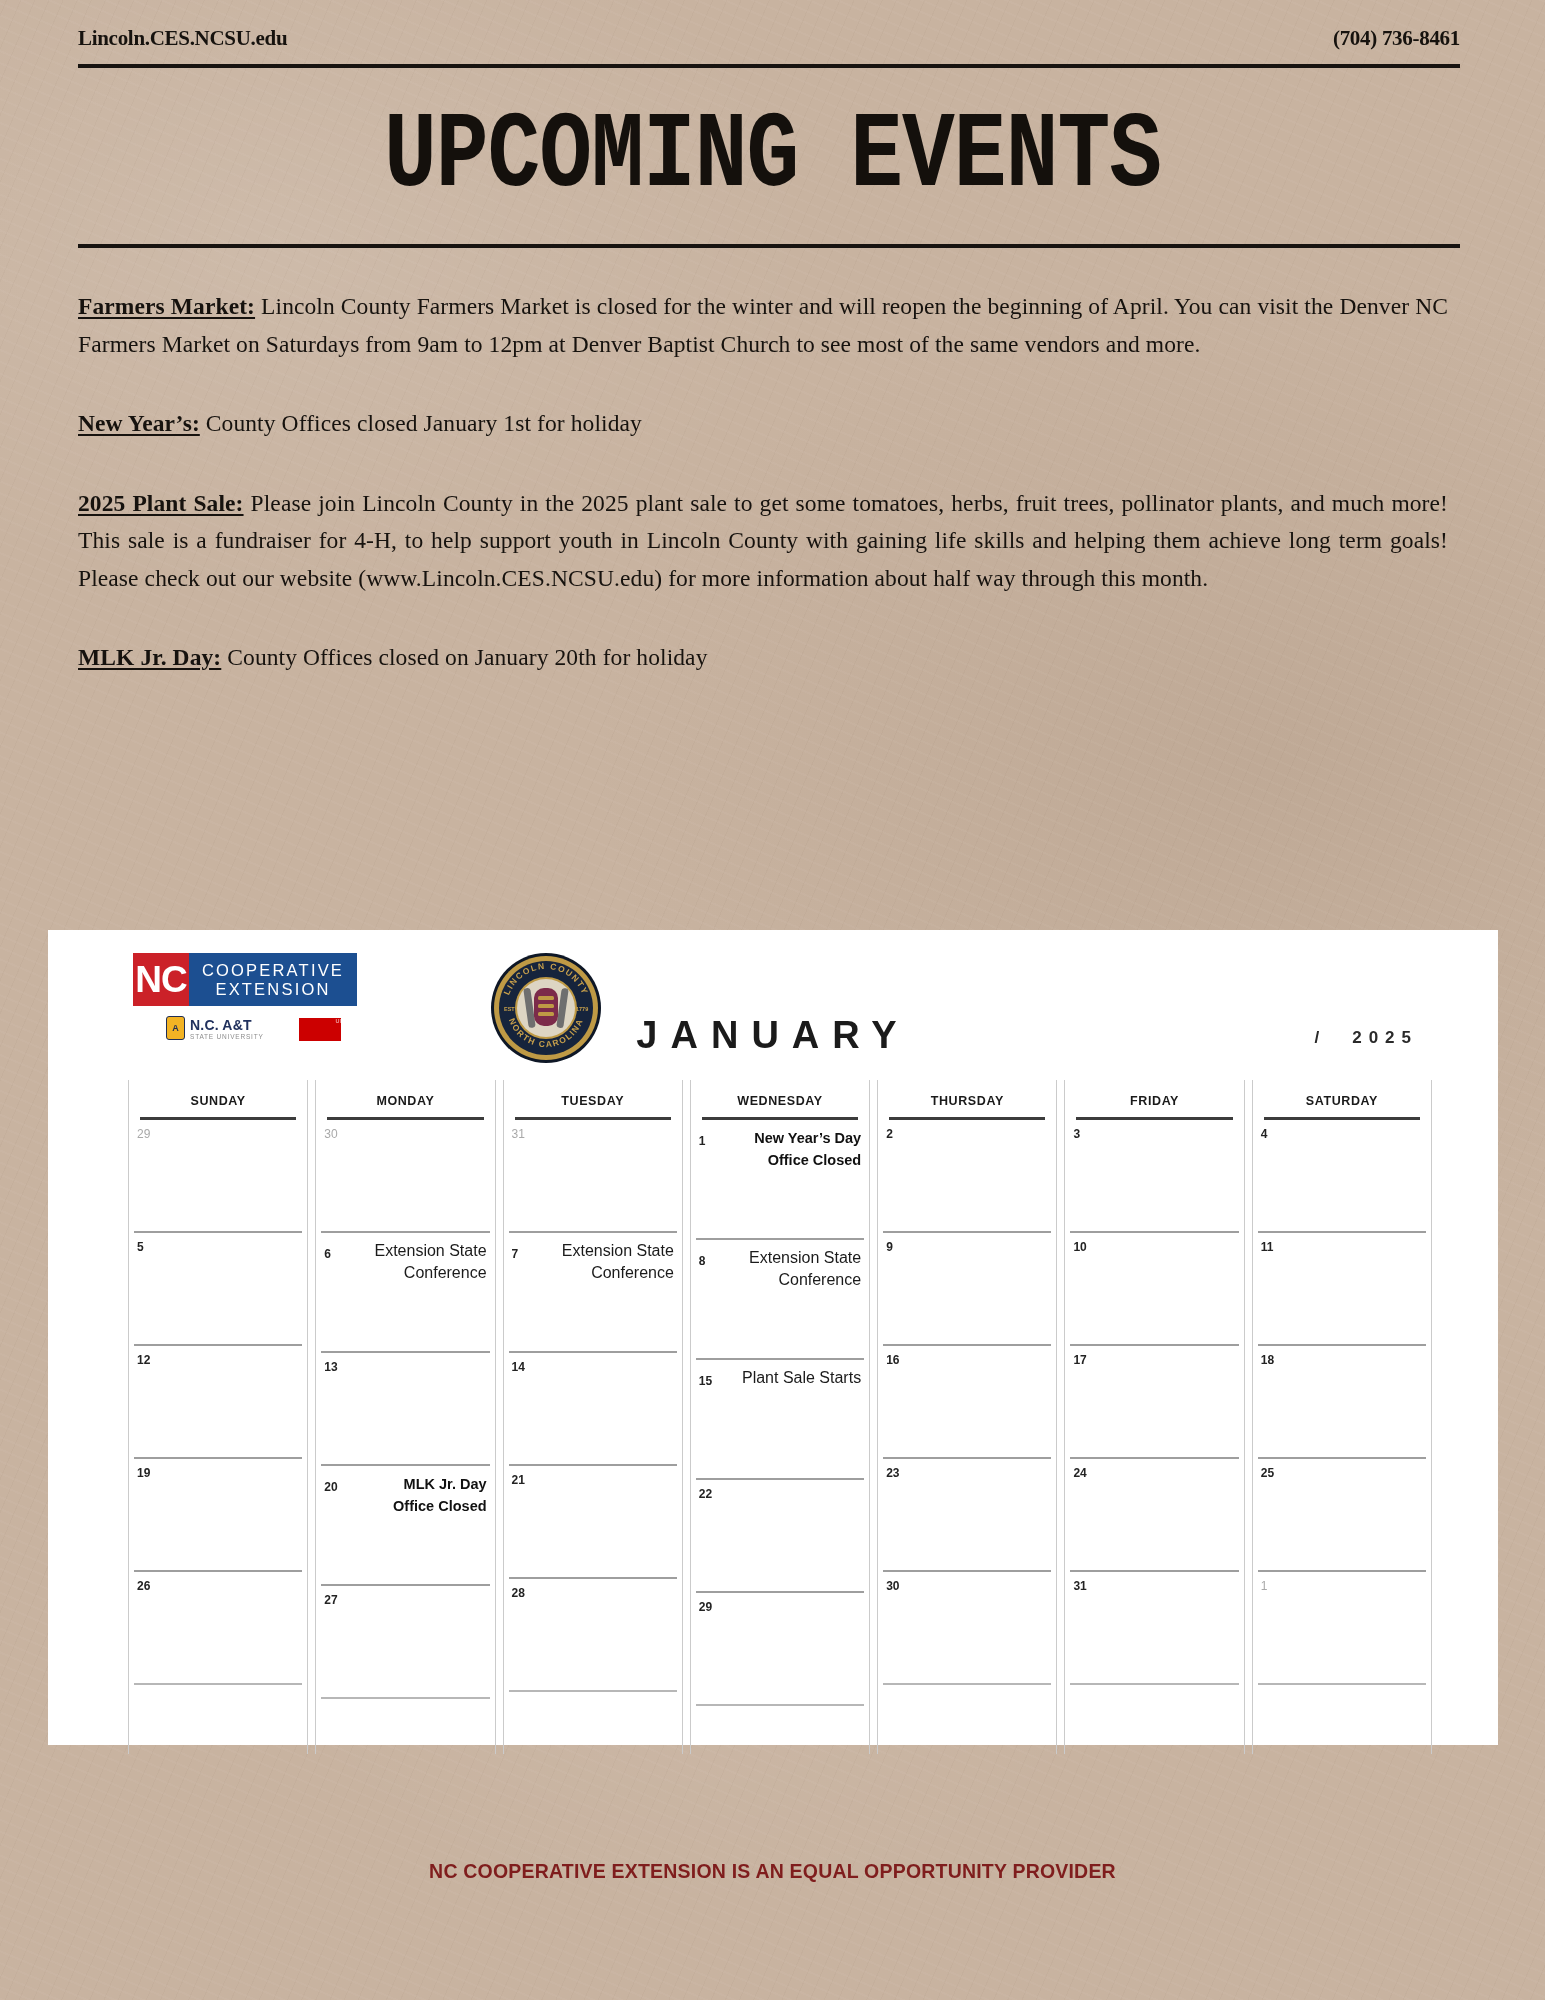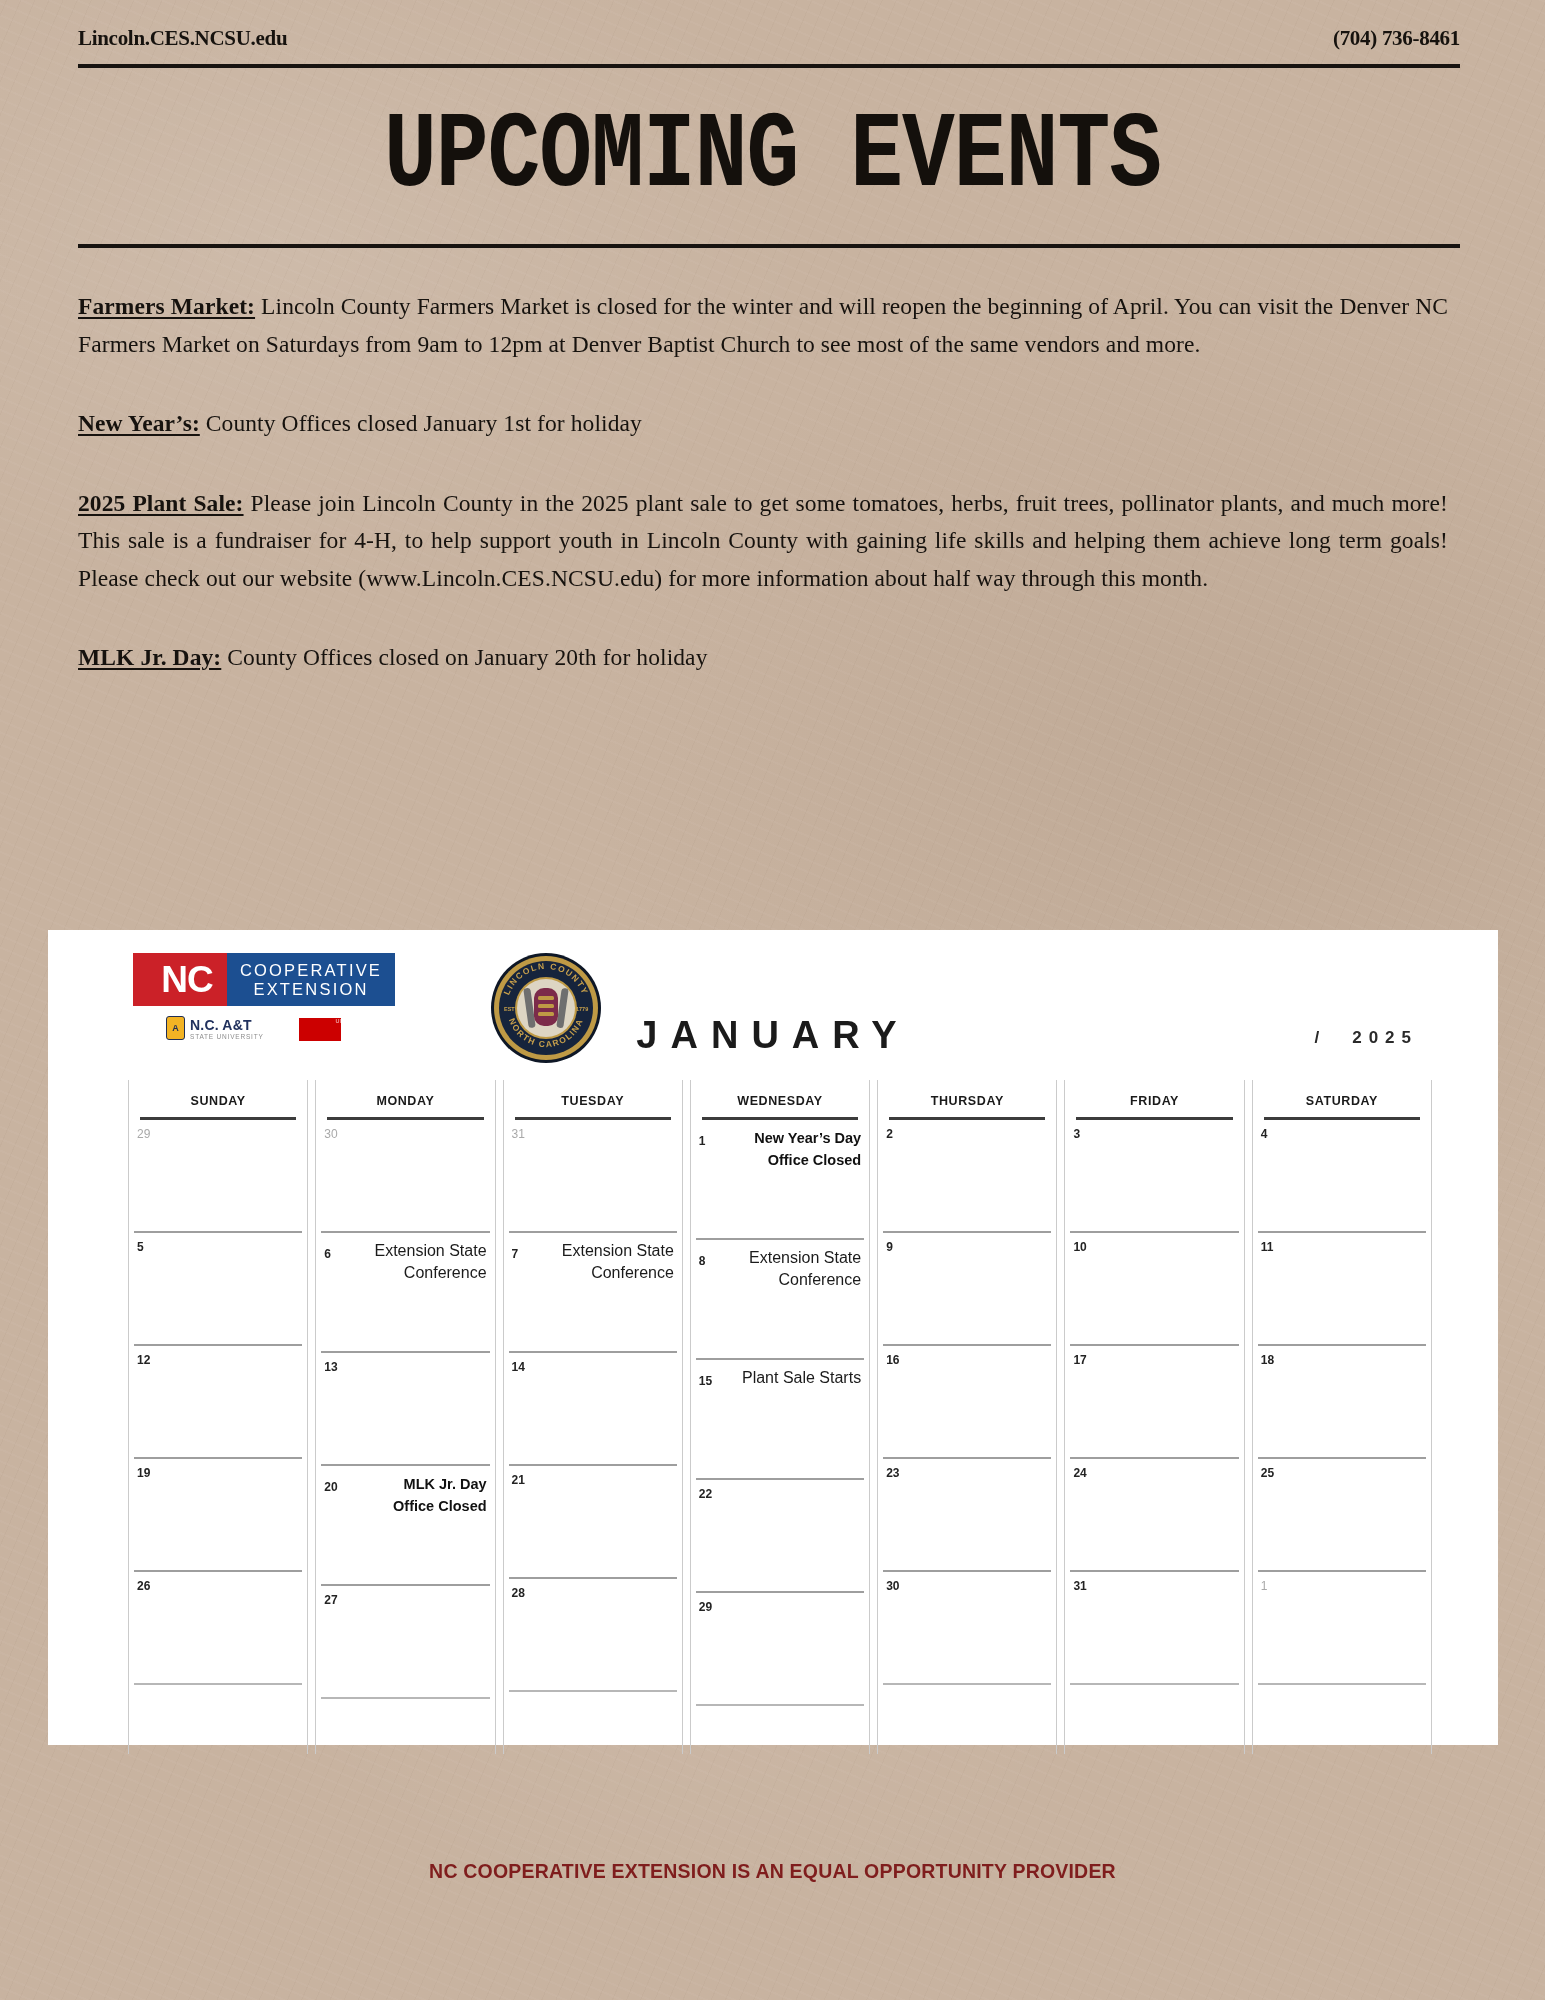--- a/index.html
+++ b/index.html
@@ -35,22 +35,22 @@
   
   .events{position:absolute;top:288px;left:78px;right:85px;}
   .events p{margin:0 12px 42px 0;font-size:23.5px;line-height:37.5px;text-align:justify;letter-spacing:0.1px;}
   .events p .lbl{font-weight:700;text-decoration:underline;text-underline-offset:3px;}
 
   
   .card{position:absolute;left:48px;top:930px;width:1450px;height:815px;background:#ffffff;}
 
   
   .nc-logo{position:absolute;left:85px;top:23px;height:53px;display:flex;}
-  .nc-red{width:80px;background:#cb2128;color:#fff;display:flex;align-items:center;justify-content:center;
-    font-family:"Liberation Sans",sans-serif;font-weight:700;font-size:37px;letter-spacing:-1px;padding-left:14px;}
+  .nc-red{width:56px;background:#cb2128;color:#fff;display:flex;align-items:center;justify-content:center;
+    font-family:"Liberation Sans",sans-serif;font-weight:700;font-size:37px;letter-spacing:-1px;}
   .nc-blue{width:168px;background:#1c4f91;color:#fff;display:flex;flex-direction:column;align-items:center;justify-content:center;
     font-family:"Liberation Sans",sans-serif;font-weight:400;}
   .nc-blue div{font-size:16.5px;letter-spacing:2.2px;line-height:19px;}
 
   
   .ncat{position:absolute;left:118px;top:86px;display:flex;align-items:center;gap:5px;font-family:"Liberation Sans",sans-serif;}
   .ncat-emblem{width:17px;height:22px;background:#f2b324;border:1.5px solid #1f2e55;border-radius:3px;
     display:flex;align-items:center;justify-content:center;font-size:9px;font-weight:700;color:#1f2e55;}
   .ncat-text .l1{font-size:14px;font-weight:700;color:#21315d;letter-spacing:0.2px;}
   .ncat-text .l2{font-size:6.5px;color:#8d8d8d;letter-spacing:0.8px;}

